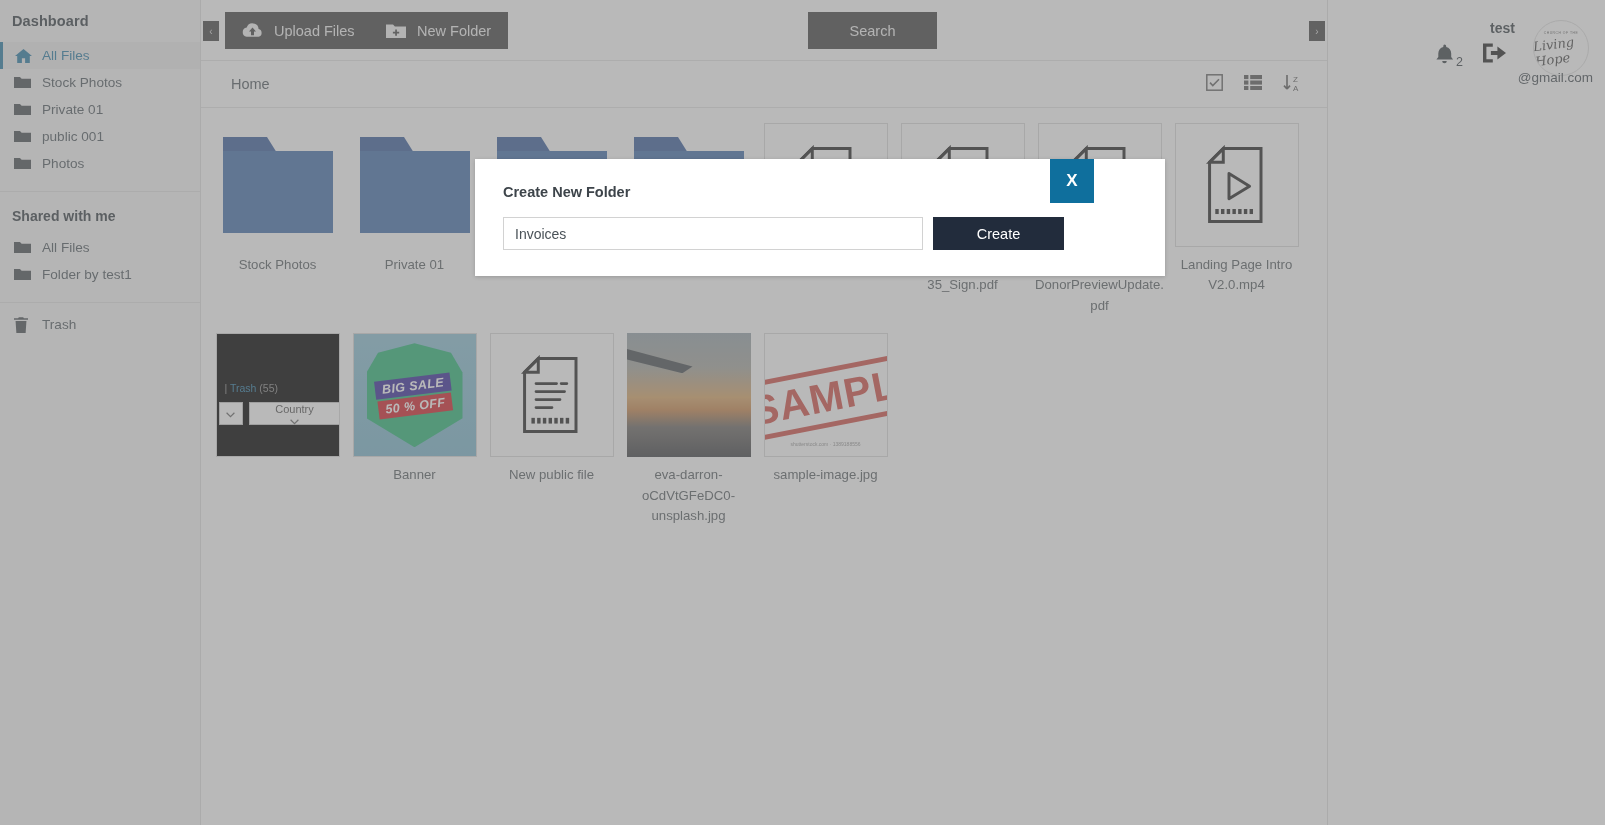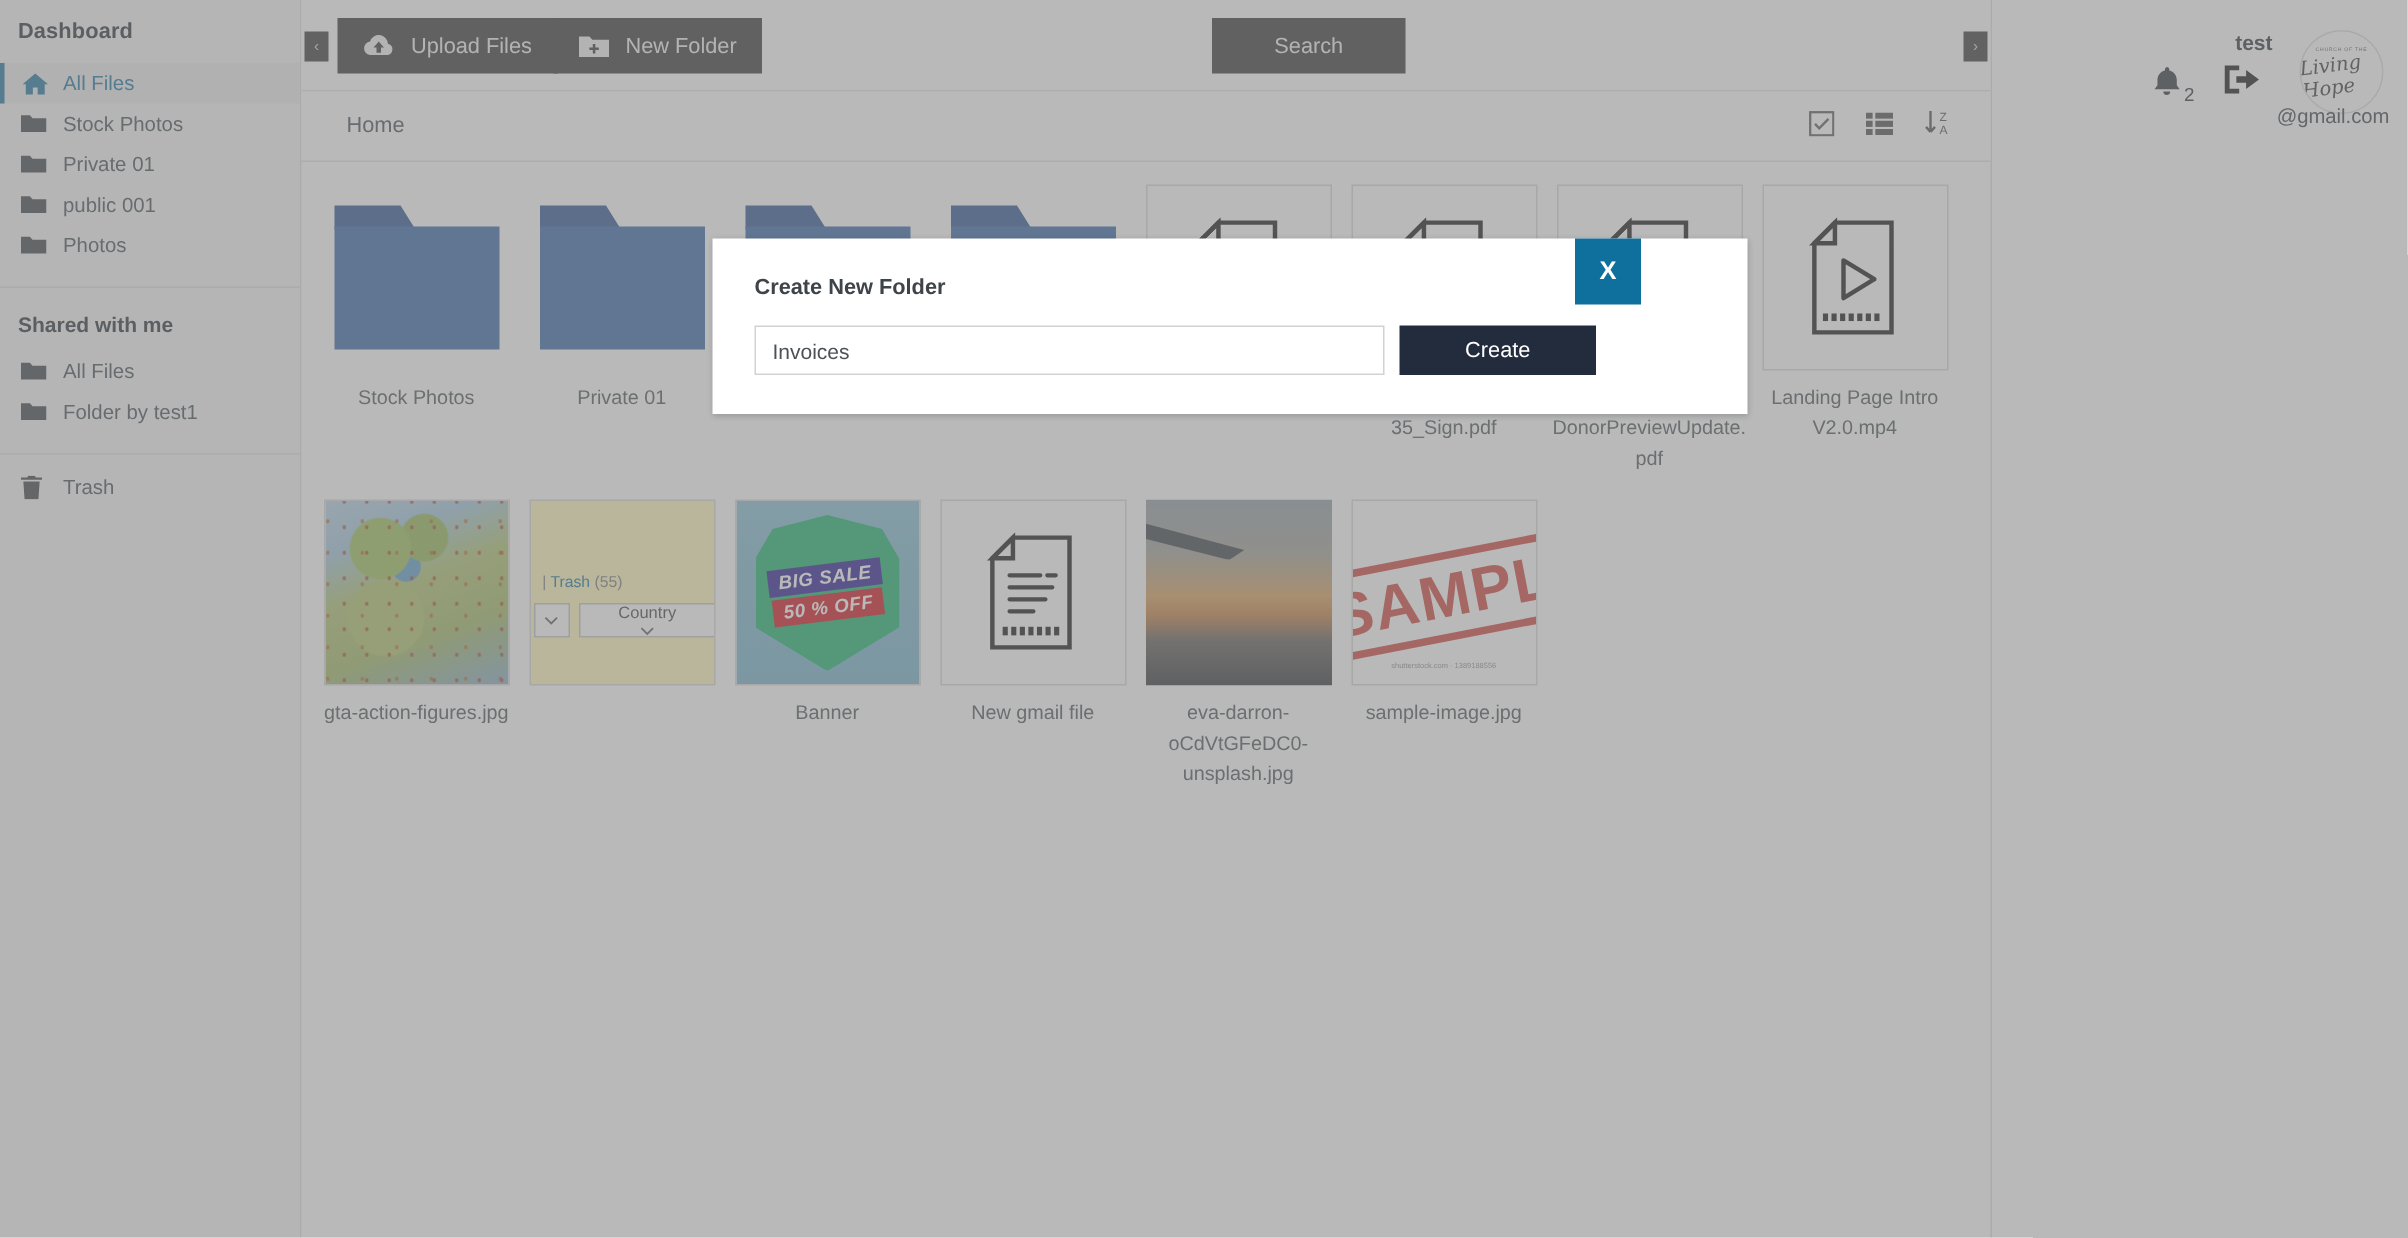--- a/index.html
+++ b/index.html
@@ -190,21 +190,21 @@
     font-size: 41px; letter-spacing: 1px; white-space: nowrap;
     border-top: 5px solid #d4544c; border-bottom: 5px solid #d4544c;
     padding: 1px 4px; margin-left: 26px; font-family:"Liberation Sans", sans-serif;
   }
   .stamp-credit {
     position:absolute; bottom:9px; left:50%; transform:translateX(-50%);
     font-size:5px; color:#9a9a9a; white-space:nowrap;
   }
   
   .html-thumb {
-    width:100%;height:100%;background:#fef9c3;position:relative;font-size:9px;color:#555;
+    width:100%;height:100%;background:#000000;position:relative;font-size:9px;color:#555;
   }
   .ht-trash { position:absolute; left:8px; top:48px; font-size:10.5px; color:#8a8a8a; }
   .ht-trash b { color:#2f7fa8; font-weight:normal; }
   .ht-row { position:absolute; left:2px; top:68px; display:flex; gap:6px; }
   .ht-sel {
     border:1px solid #c9c9c9; background:#fff; height:23px;
     display:flex;align-items:center;justify-content:space-between;
     padding:0 5px; font-size:11px; color:#555;flex-direction:column;
   }
   .ht-sel.small { width:24px; justify-content:center; }
@@ -525,26 +525,20 @@
                 <rect x="25" y="56" width="3" height="4.4"></rect>
                 <rect x="30" y="56" width="3" height="4.4"></rect>
                 <rect x="35" y="56" width="3" height="4.4"></rect>
                 <rect x="40" y="56" width="3" height="4.4"></rect>
               </g>
           </svg>
         </div>
         <div class="cap">Landing Page Intro V2.0.mp4</div>
       </div>
 
-      <div class="cell">
-        <div class="thumb">
-          <div class="map-thumb"></div>
-        </div>
-        <div class="cap">gta-action-figures.jpg</div>
-      </div>
 
       <div class="cell">
         <div class="thumb">
           <div class="html-thumb">
             <div class="ht-trash">
               <span>|</span>
               <b>Trash</b>
               <span>(55)</span>
             </div>
             <div class="ht-row">
@@ -596,21 +590,21 @@
                 <rect x="11" y="55" width="3" height="5"></rect>
                 <rect x="16" y="55" width="3" height="5"></rect>
                 <rect x="21" y="55" width="3" height="5"></rect>
                 <rect x="26" y="55" width="3" height="5"></rect>
                 <rect x="31" y="55" width="3" height="5"></rect>
                 <rect x="36" y="55" width="3" height="5"></rect>
                 <rect x="41" y="55" width="3" height="5"></rect>
               </g>
           </svg>
         </div>
-        <div class="cap">New gmail file</div>
+        <div class="cap">New public file</div>
       </div>
 
 
       <div class="cell">
         <div class="thumb nobox">
           <div class="sunset-thumb">
             <div class="wing"></div>
           </div>
         </div>
         <div class="cap">eva-darron-oCdVtGFeDC0-unsplash.jpg</div>

